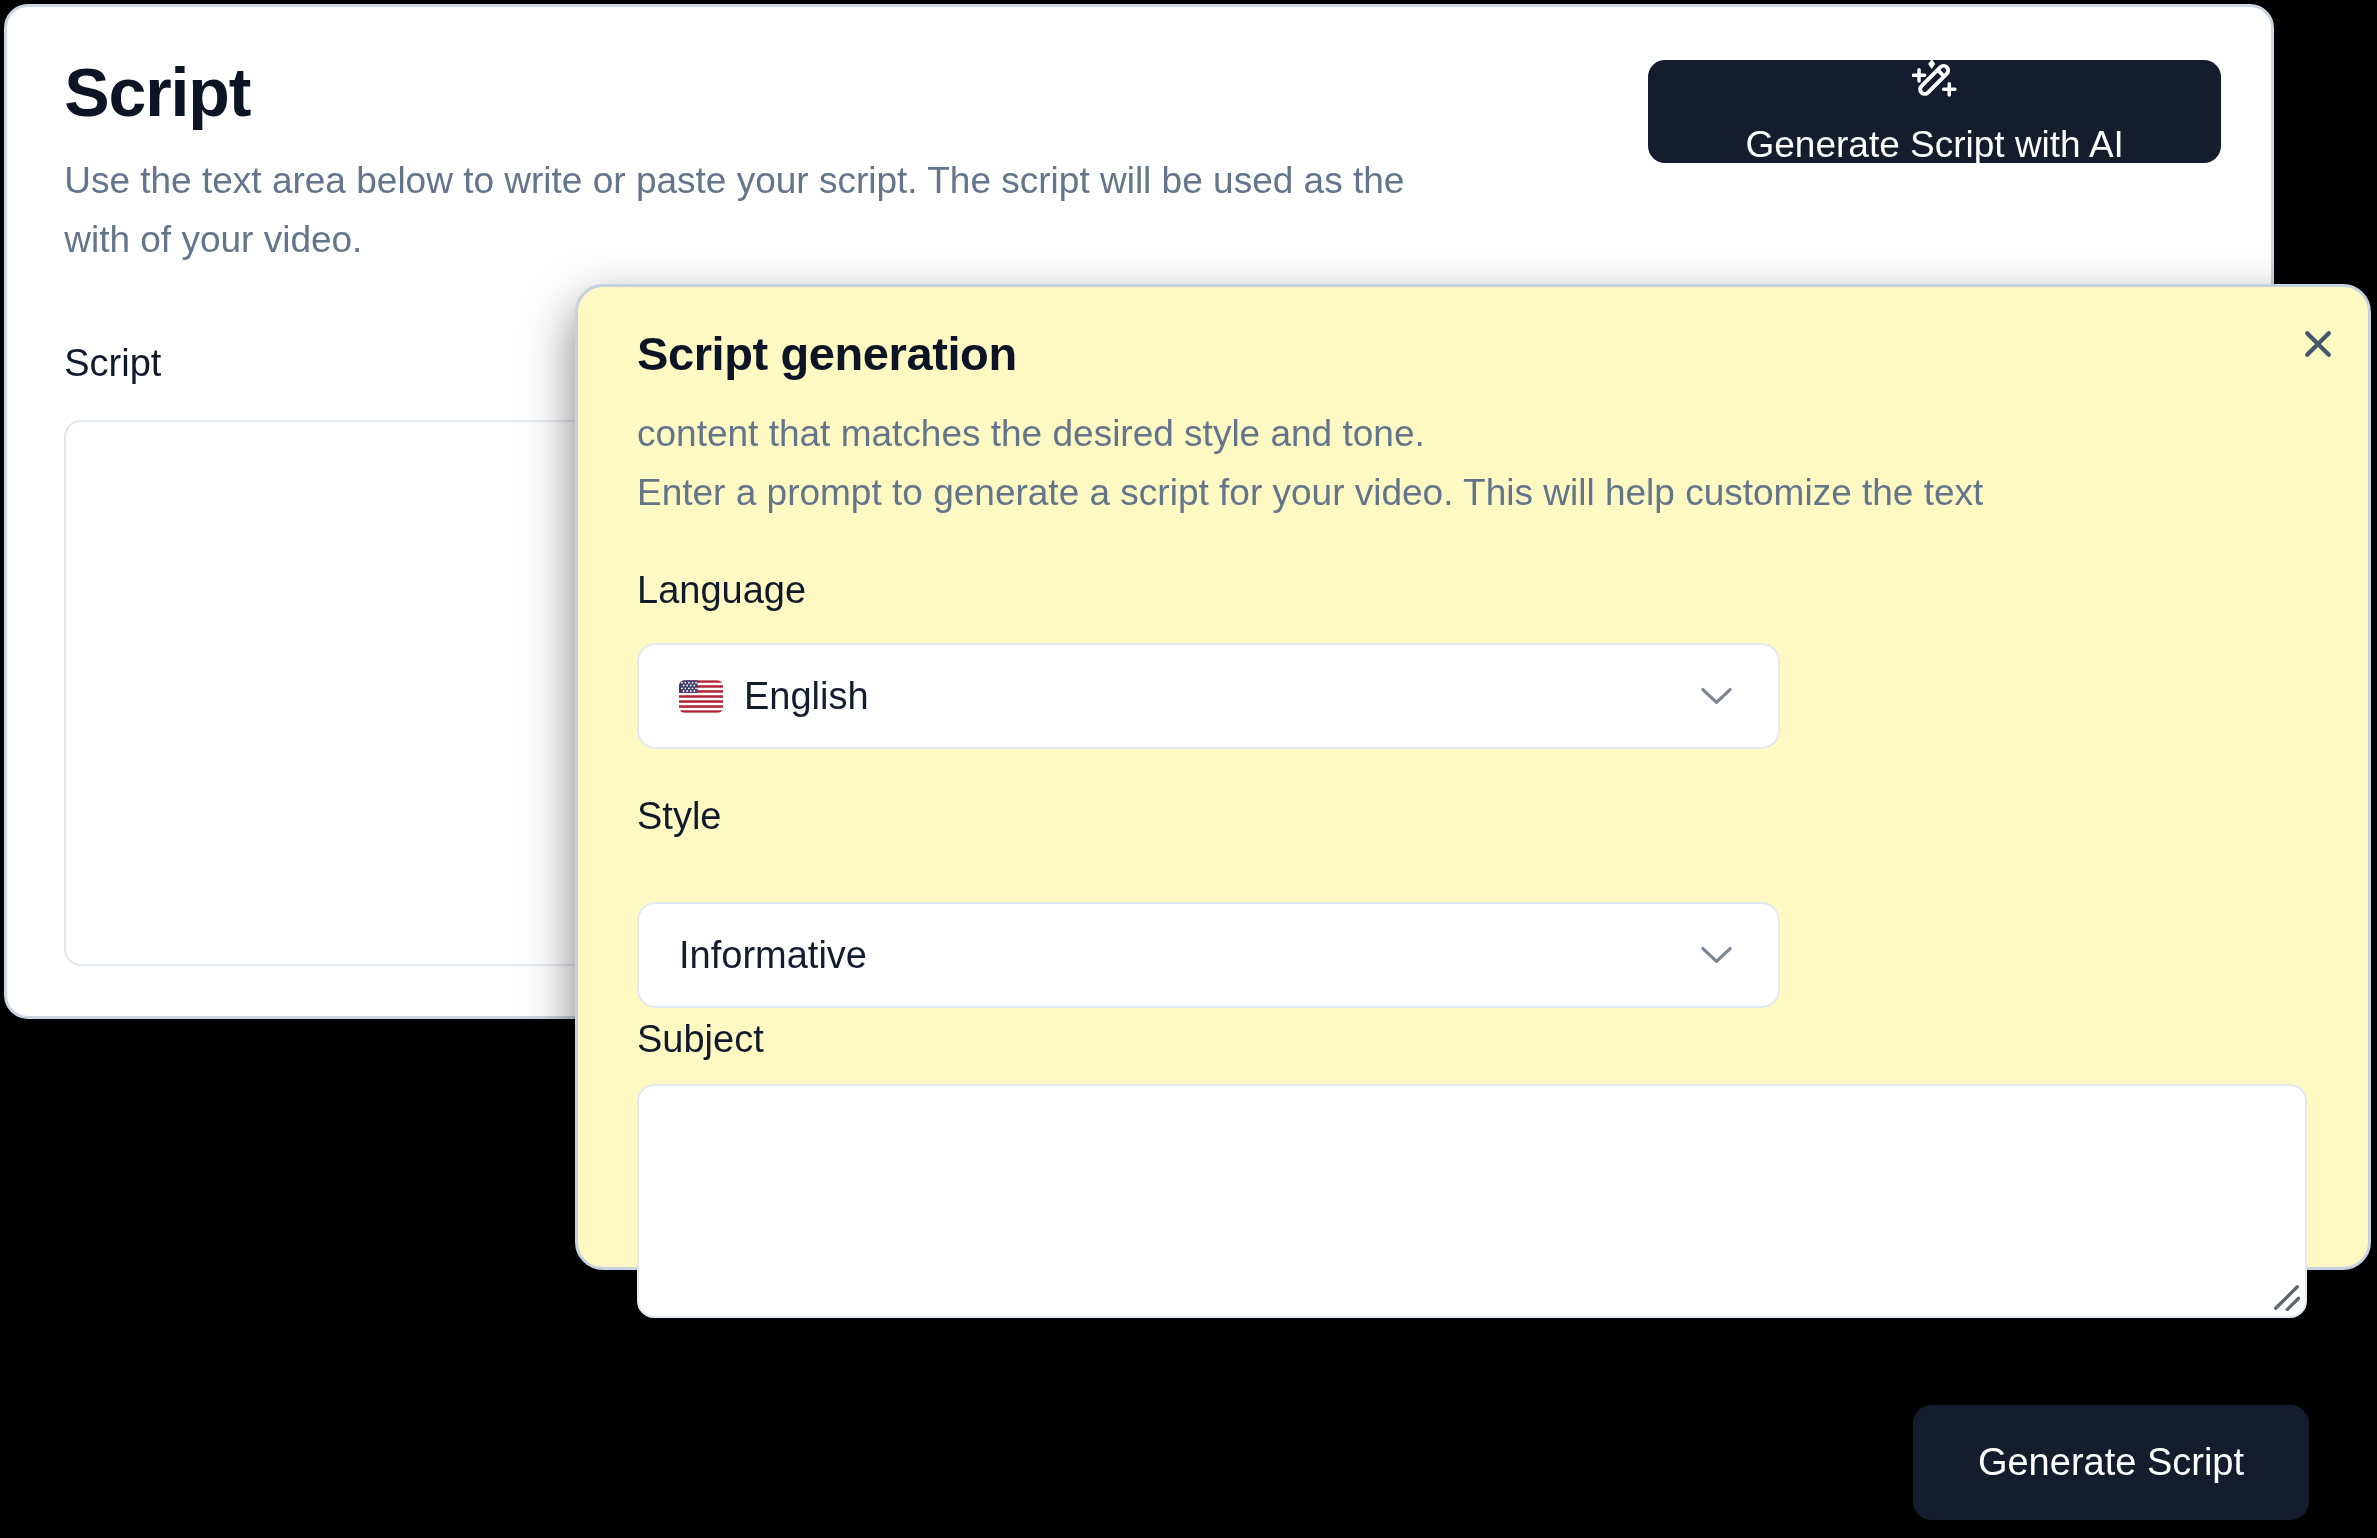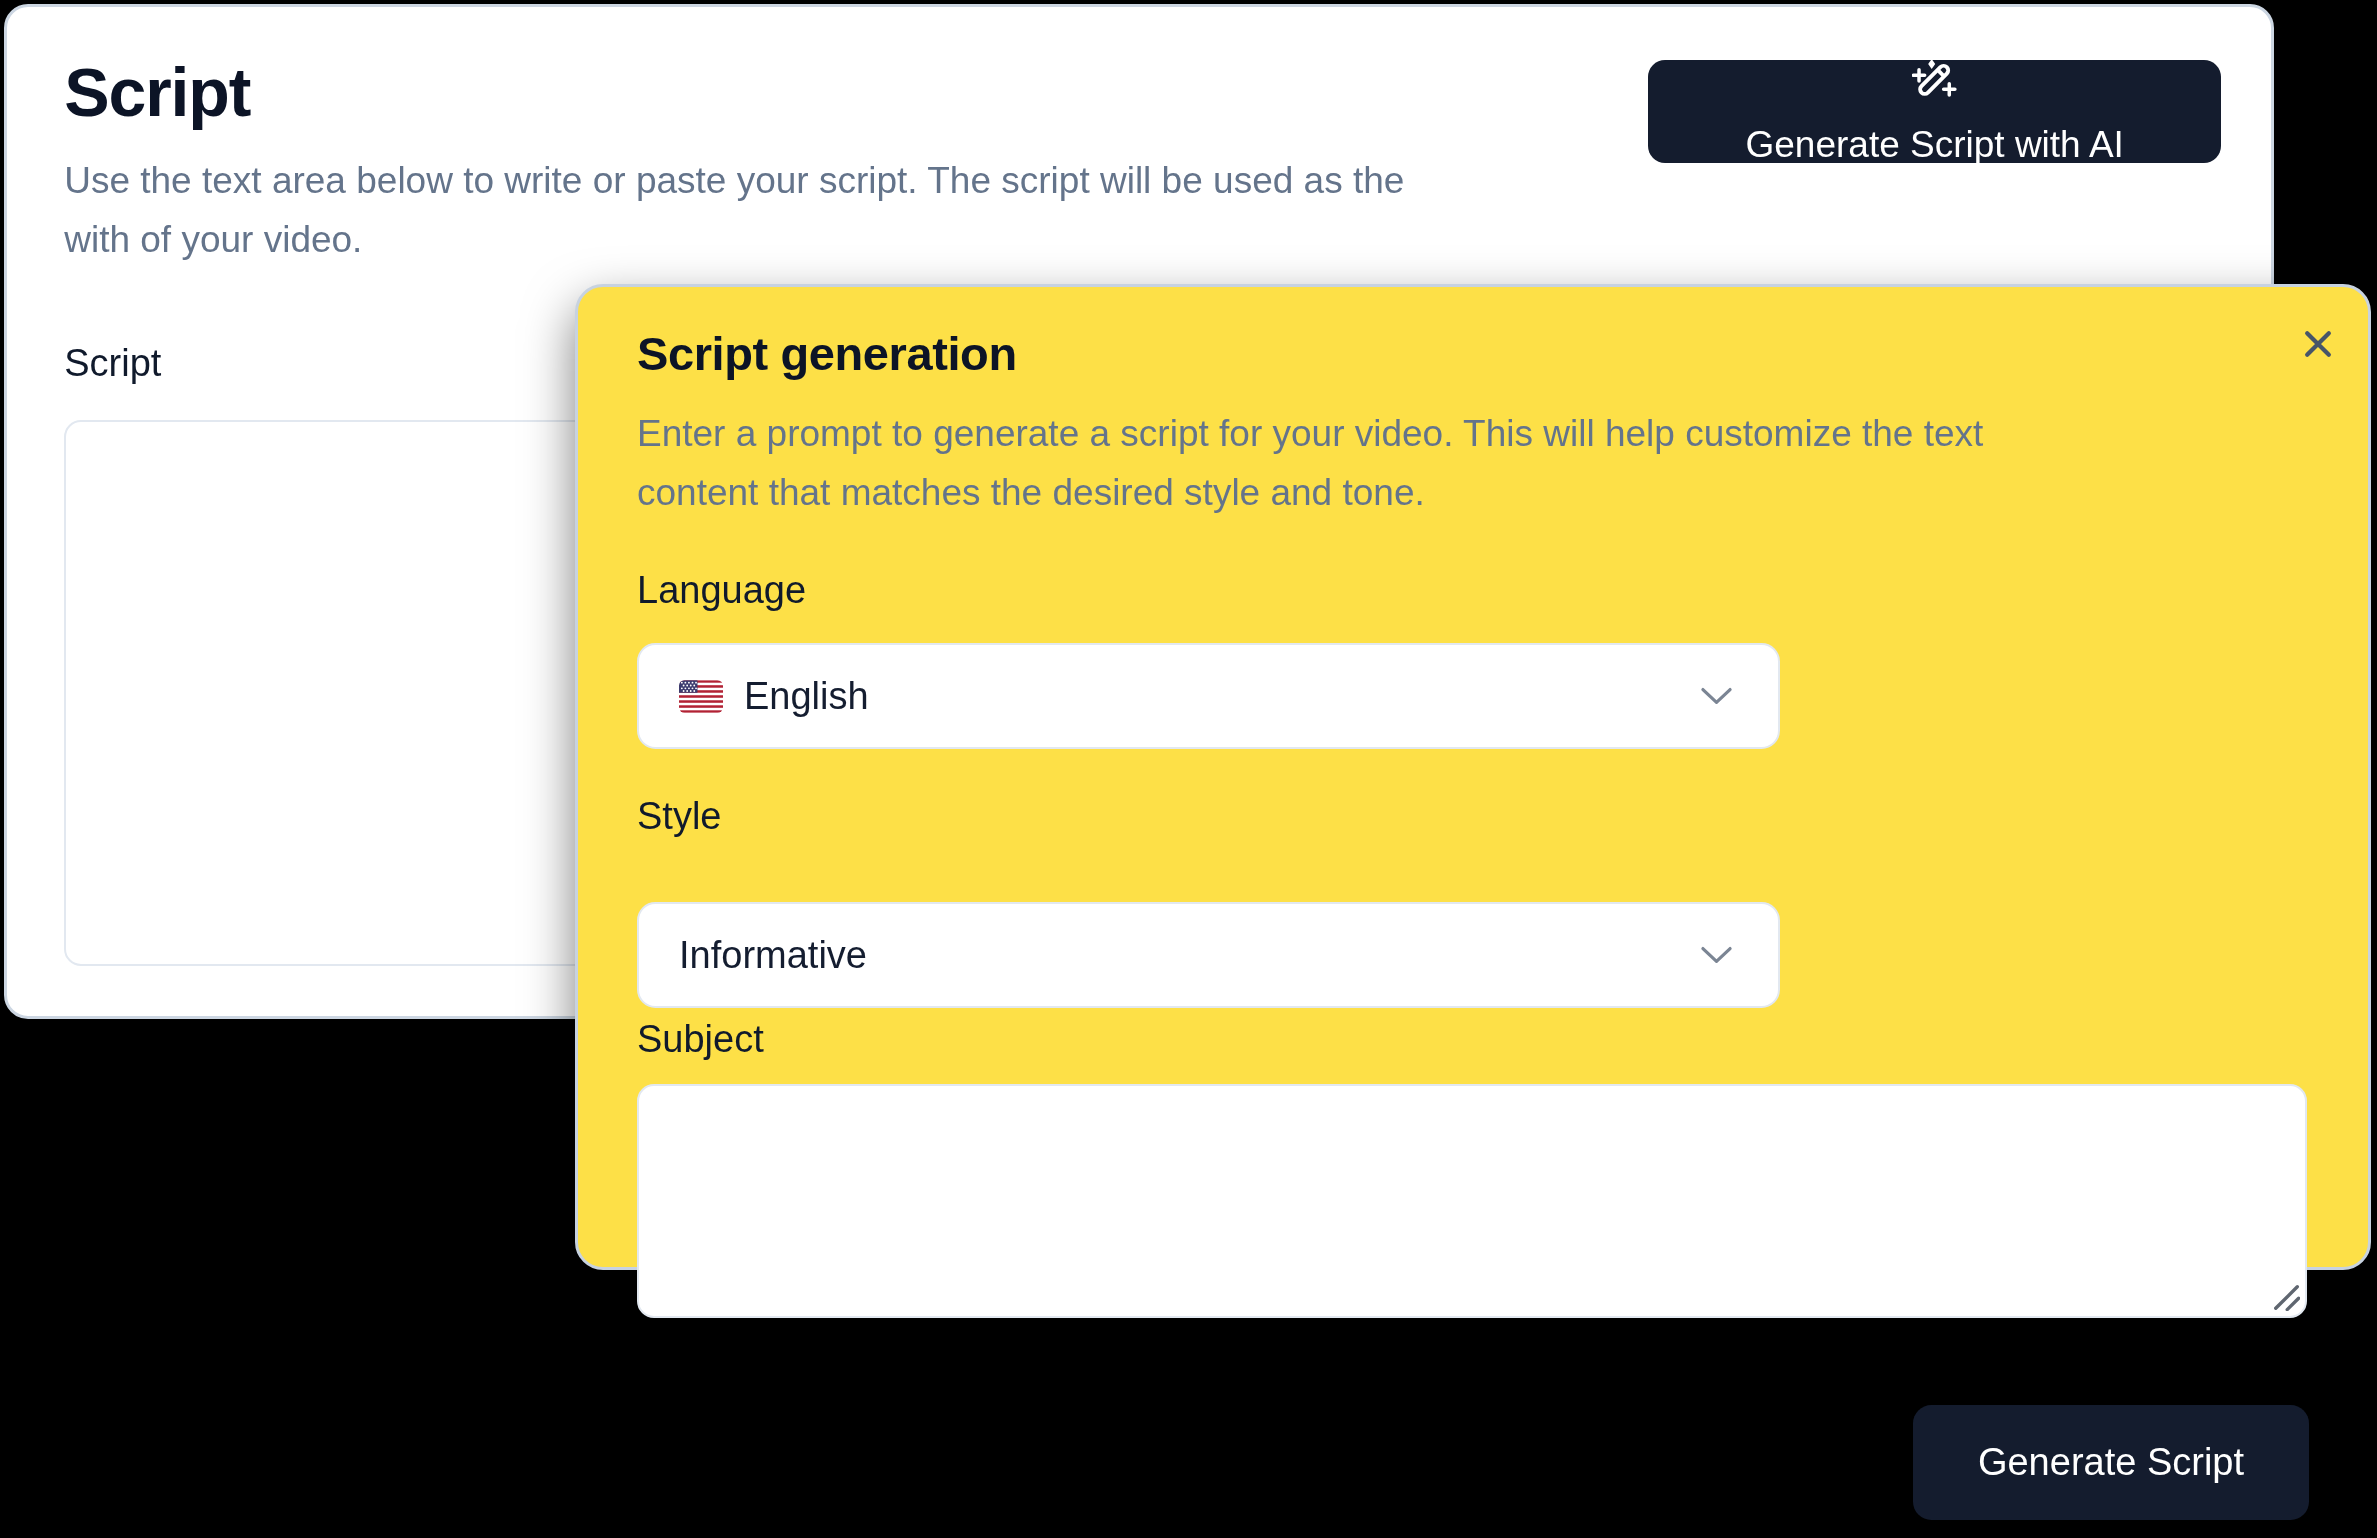--- a/index.html
+++ b/index.html
@@ -8,21 +8,21 @@
     position:relative; width:2377px; height:1539px; background:#000000;
     font-family:"Liberation Sans","DejaVu Sans",sans-serif; overflow:hidden;
   }
   .panel {
     position:absolute; left:4.2px; top:4.2px; width:2270px; height:1015px;
     background:#ffffff; border:3.5px solid #ccd6e2; border-radius:24px;
     box-sizing:border-box;
   }
   .modal {
     position:absolute; left:575px; top:284px; width:1796px; height:986px;
-    background:#fde047; border:3.5px solid #c7d2e0; border-radius:28px;
+    background:#fef9c3; border:3.5px solid #c7d2e0; border-radius:28px;
     box-sizing:border-box; box-shadow:0 21px 50px rgba(0,0,0,0.5);
   }
   .abs { position:absolute; }
   .page-title {
     font-size:68px; font-weight:700; color:#0c1426; letter-spacing:-1.1px;
     line-height:71px; margin:0;
   }
   .muted { font-size:37px; color:#64748b; line-height:59px; font-weight:400; }
   .field-label { font-size:38px; font-weight:500; color:#101a2c; line-height:42px; }
   .modal-title { font-size:47px; font-weight:700; color:#0c1426; letter-spacing:-0.4px; line-height:52px; margin:0; }
@@ -90,22 +90,22 @@
       <span style="display:flex;">
         <svg width="34" height="34" viewBox="0 0 44 44" fill="none">
           <path d="M8 8 L36 36 M36 8 L8 36" stroke="#475569" stroke-width="5.5" stroke-linecap="round"></path>
         </svg>
       </span>
     </button>
 
     <h2 class="modal-title abs" style="left:59px; top:41px;">Script generation</h2>
 
     <div class="abs" style="left:59px; top:117px;">
+      <div class="muted">content that matches the desired style and tone.</div>
       <div class="muted">Enter a prompt to generate a script for your video. This will help customize the text</div>
-      <div class="muted">content that matches the desired style and tone.</div>
     </div>
 
     <div class="field-label abs" style="left:59px; top:282px;">Language</div>
 
     <div class="select-box abs" style="left:59px; top:356px; width:1143px; height:106px; padding:0 45px 0 40px;text-align:right;">
       <span style="display:flex; margin-right:21px;">
         <svg width="44" height="33" viewBox="0 0 62 46">
           <defs>
               <clipPath id="flagClip">
                 <rect x="0" y="0" width="62" height="46" rx="8"></rect>

